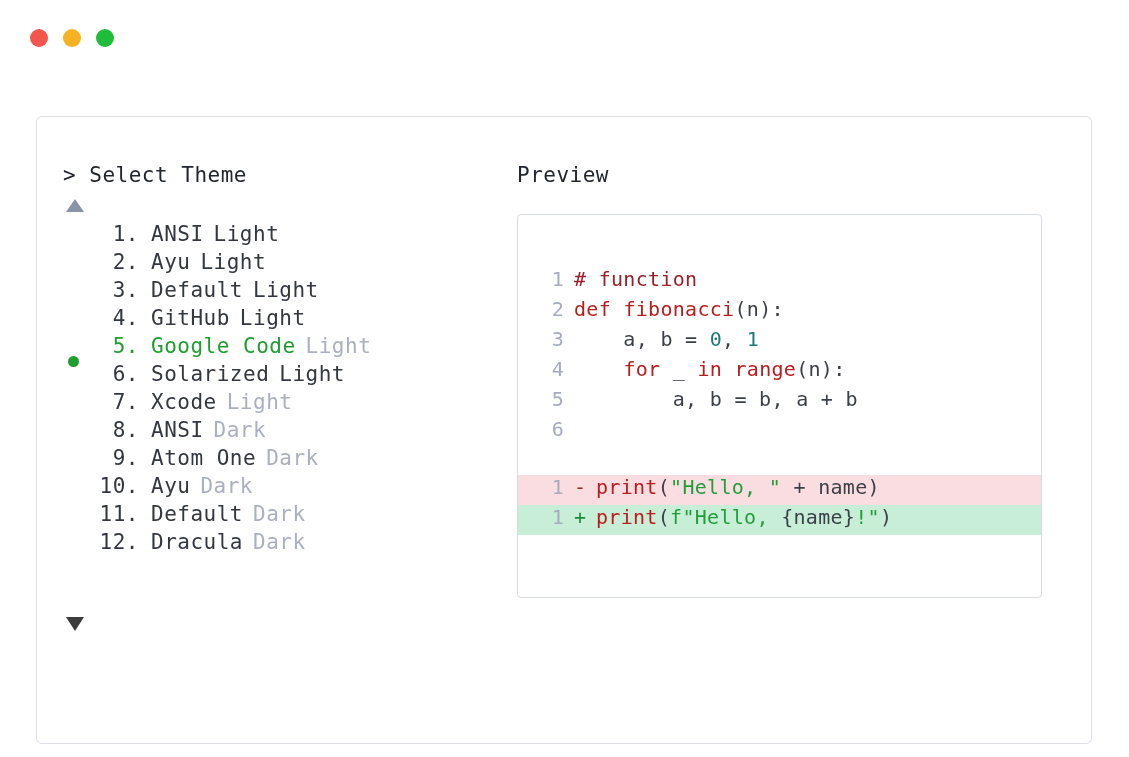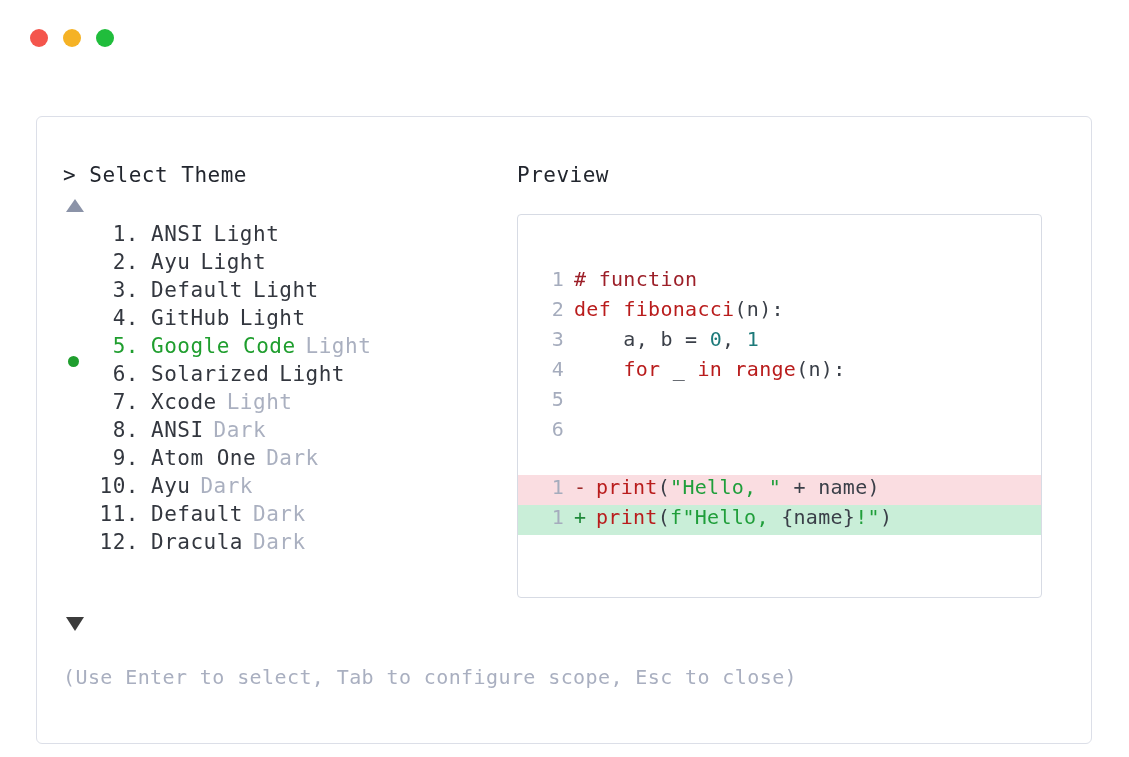--- a/index.html
+++ b/index.html
@@ -212,31 +212,30 @@
           <li class="theme-item"><span class="bullet-slot"></span><span class="idx"> 8.</span><span class="nm">ANSI</span><span class="variant">Dark</span></li>
           <li class="theme-item"><span class="bullet-slot"></span><span class="idx"> 9.</span><span class="nm">Atom One</span><span class="variant">Dark</span></li>
           <li class="theme-item"><span class="bullet-slot"></span><span class="idx">10.</span><span class="nm">Ayu</span><span class="variant">Dark</span></li>
           <li class="theme-item"><span class="bullet-slot"></span><span class="idx">11.</span><span class="nm">Default</span><span class="variant">Dark</span></li>
           <li class="theme-item"><span class="bullet-slot"></span><span class="idx">12.</span><span class="nm">Dracula</span><span class="variant">Dark</span></li>
         </ul>
     </div>
 
     <div class="scroll-arrow-down"></div>
 
-    <div class="hint">(Use Enter to select, Tab to configure scope, Esc to close)</div>
 
     <div class="right-col">
       <div class="preview-title">Preview</div>
       <div class="code-panel">
         <div>
             <div class="code-line"><span class="ln">1</span><span class="code-text"><span class="t-com"># function</span></span></div>
             <div class="code-line"><span class="ln">2</span><span class="code-text"><span class="t-kw">def </span><span class="t-fn">fibonacci</span><span class="t-pl">(n):</span></span></div>
             <div class="code-line"><span class="ln">3</span><span class="code-text"><span class="t-pl">    a, b = </span><span class="t-num">0</span><span class="t-pl">, </span><span class="t-num">1</span></span></div>
             <div class="code-line"><span class="ln">4</span><span class="code-text"><span class="t-pl">    </span><span class="t-kw">for</span><span class="t-pl"> _ </span><span class="t-kw">in</span><span class="t-pl"> </span><span class="t-fn">range</span><span class="t-pl">(n):</span></span></div>
-            <div class="code-line"><span class="ln">5</span></div>
+            <div class="code-line"><span class="ln">5</span><span class="code-text"><span class="t-pl">        a, b = b, a + b</span></span></div>
             <div class="code-line"><span class="ln">6</span></div>
           </div>
         <div class="blank-line"></div>
         <div>
             <div class="code-line diff-line diff-minus" style="background: rgb(250, 221, 225);"><span class="ln">1</span><span class="sign sign-minus">-</span><span class="code-text"><span class="t-fn">print</span><span class="t-pl">(</span><span class="t-str">"Hello, "</span><span class="t-pl"> + name)</span></span></div>
             <div class="code-line diff-line diff-plus" style="background: rgb(201, 238, 216);"><span class="ln">1</span><span class="sign sign-plus">+</span><span class="code-text"><span class="t-fn">print</span><span class="t-pl">(</span><span class="t-str">f"Hello, </span><span class="t-pl">{name}</span><span class="t-str">!"</span><span class="t-pl">)</span></span></div>
           </div>
       </div>
     </div>
 

